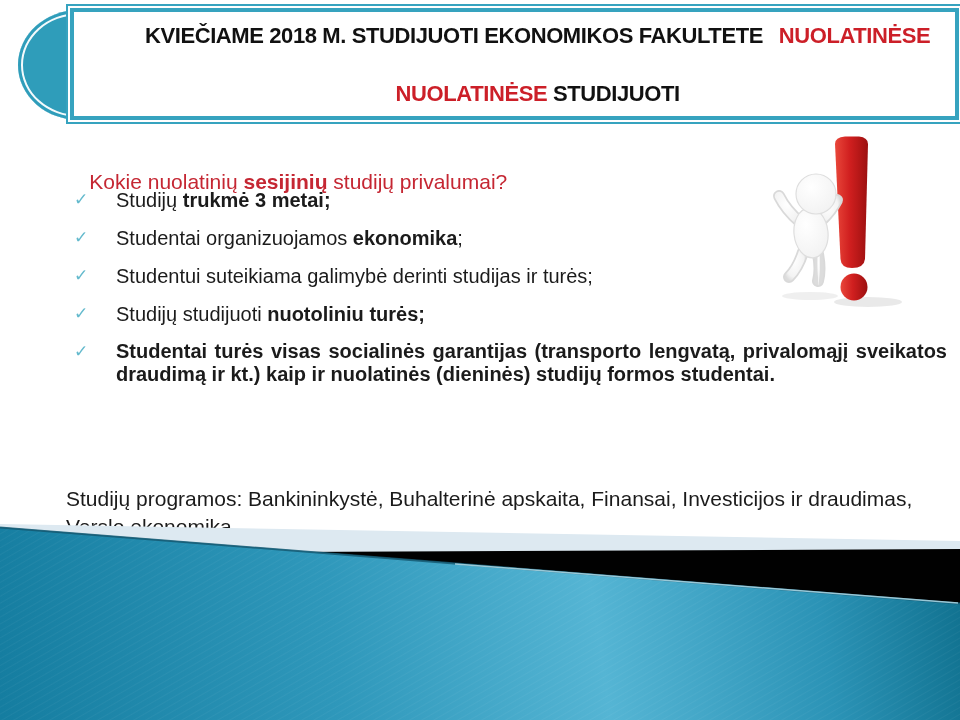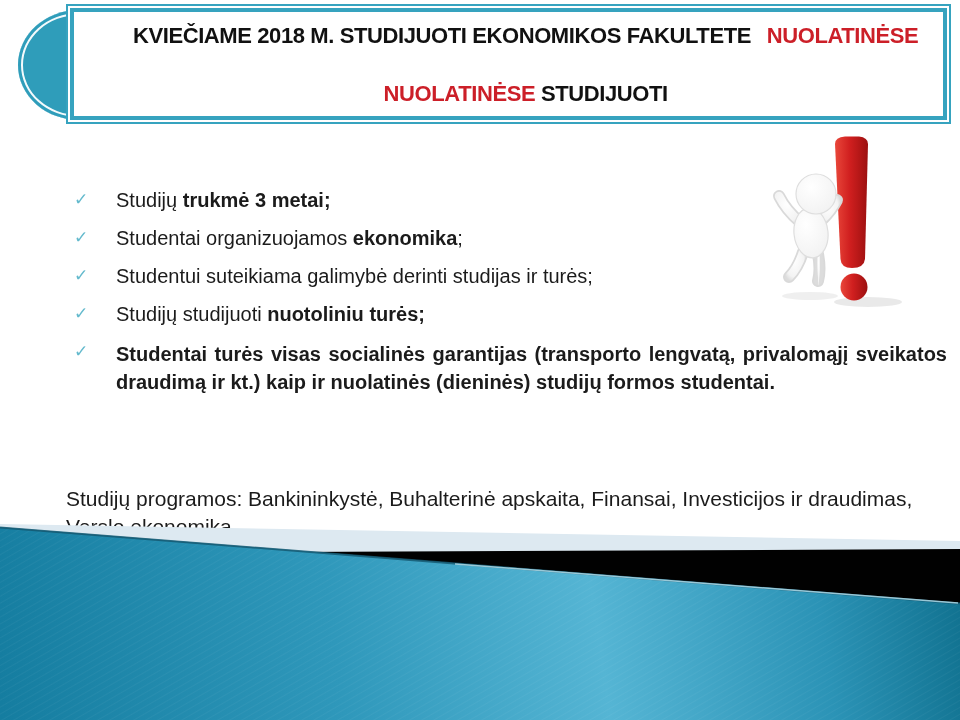--- a/index.html
+++ b/index.html
@@ -11,21 +11,21 @@
   .accent-ellipse{
     position:absolute;left:18px;top:10px;width:122px;height:110px;
     border-radius:50%;background:#2f9dba;
     box-shadow:inset 0 0 0 3px #2f9dba, inset 0 0 0 5px rgba(255,255,255,.95);
     z-index:1;
   }
   .title-box{
     position:absolute;left:70px;top:8px;width:869px;height:104px;
     background:#ffffff;border:4px solid #36a3bf;
     box-shadow:0 0 0 2px #ffffff,0 0 0 4px #36a3bf;
-    display:flex;align-items:center;justify-content:center;z-index:2;
+    display:flex;align-items:center;justify-content:center;z-index:2;padding-left:12px;
   }
   .title-text{
     text-align:center;font-weight:bold;font-size:22px;line-height:29px;
     letter-spacing:-0.4px;color:#111111;white-space:pre-wrap;padding:0 14px;
   }
   .title-red{color:#cc1f28;}
   .gap-left{margin-left:10px;}
   
   .question{
     position:absolute;left:66px;top:146px;width:720px;
@@ -40,21 +40,21 @@
   .check{
     flex:0 0 38px;color:#64bacd;font-size:17px;line-height:24px;
     padding-left:8px;box-sizing:border-box;
   }
   .bullet-text{
     flex:1;font-size:20px;line-height:24px;white-space:pre-wrap;color:#1b1b1b;margin-left:12px;
   }
   .bullet-text b{font-weight:bold;}
   .bullet.big{margin-top:4px;}
   .bullet.big .bullet-text{
-    font-weight:bold;text-align:justify;line-height:28px;
+    font-weight:bold;text-align:justify;line-height:23px;
   }
   .programs{
     position:absolute;left:66px;top:464px;width:880px;
     font-size:21px;line-height:28px;white-space:pre-wrap;color:#1b1b1b;z-index:2;
   }
   
   .bottom-deco{position:absolute;left:0;top:520px;width:960px;height:200px;z-index:3;}
   .exclaim-art{position:absolute;left:770px;top:130px;width:190px;height:190px;z-index:1;}
 </style>
 </head>
@@ -64,20 +64,23 @@
 
   <div class="accent-ellipse"></div>
 
   <div class="title-box">
     <div class="title-text">
       <span>KVIEČIAME 2018 M. STUDIJUOTI EKONOMIKOS FAKULTETE </span><span class="title-red gap-left">NUOLATINĖSE</span><br>
       <span class="title-red">NUOLATINĖSE</span><span> STUDIJUOTI</span>
     </div>
   </div>
 
+  <div class="question">
+    <span>Kokie nuolatinių </span><b>sesijinių</b><span> studijų privalumai?</span>
+  </div>
 
   <ul class="bullets">
     <li class="bullet">
       <span class="check">✓</span>
       <span class="bullet-text"><span>Studijų </span><b>trukmė 3 metai;</b><span></span></span>
     </li>
     <li class="bullet">
       <span class="check">✓</span>
       <span class="bullet-text"><span>Studentai organizuojamos </span><b>ekonomika</b><span>;</span></span>
     </li>

